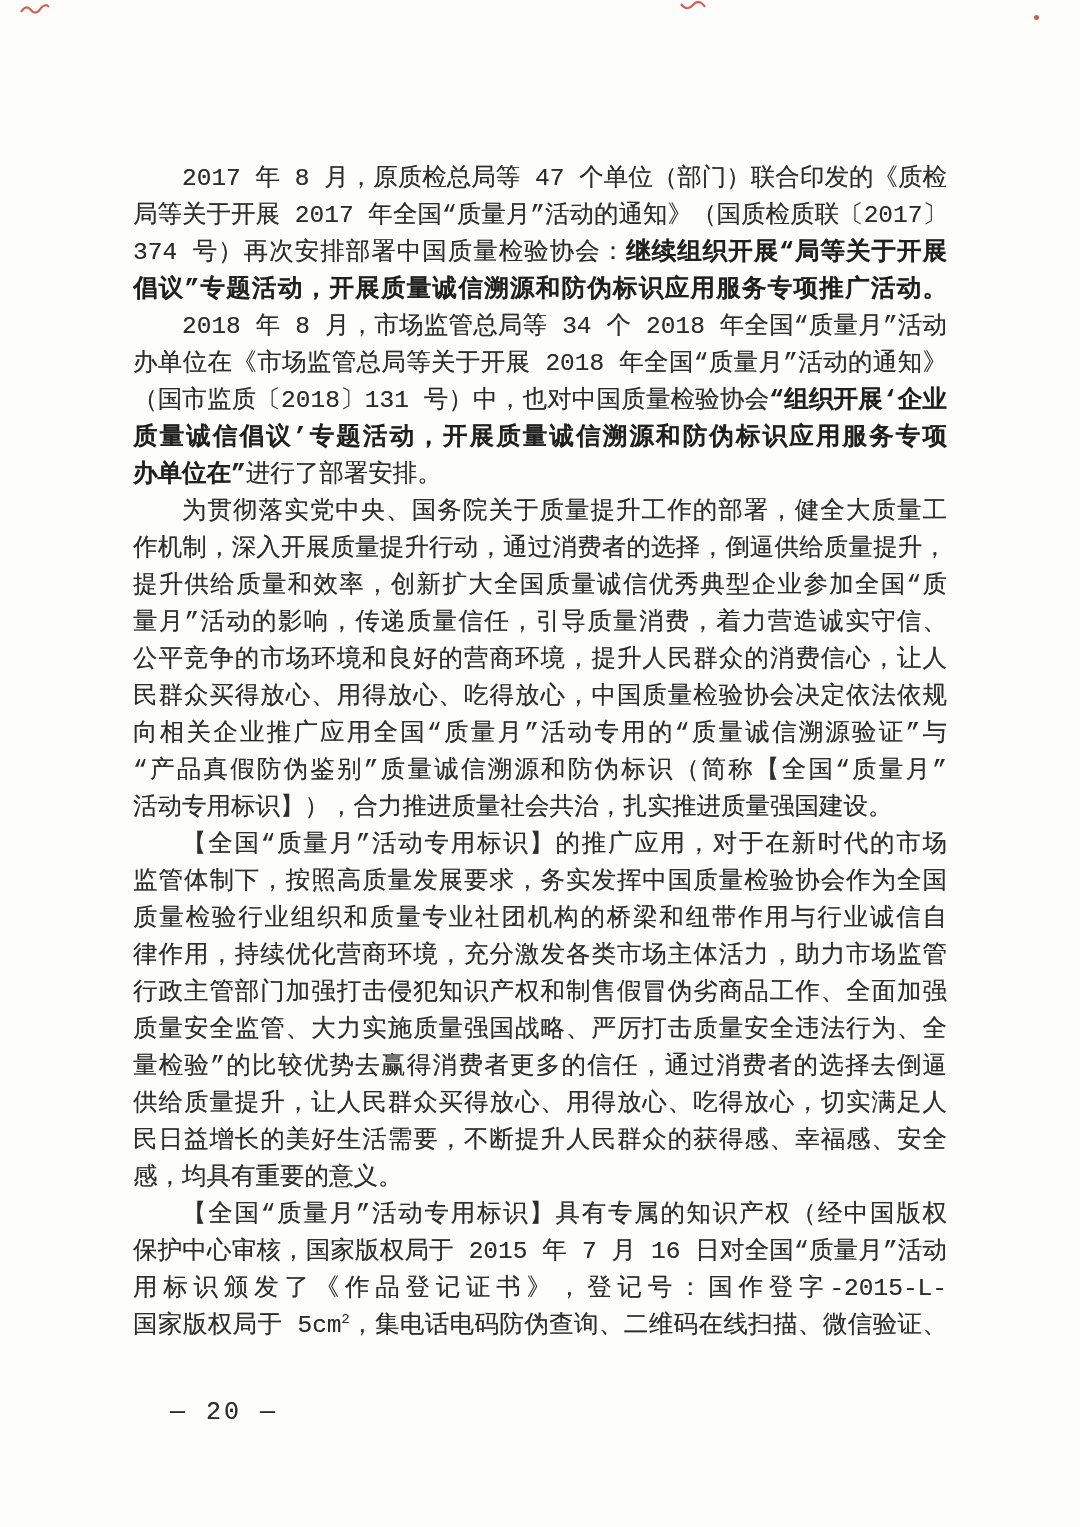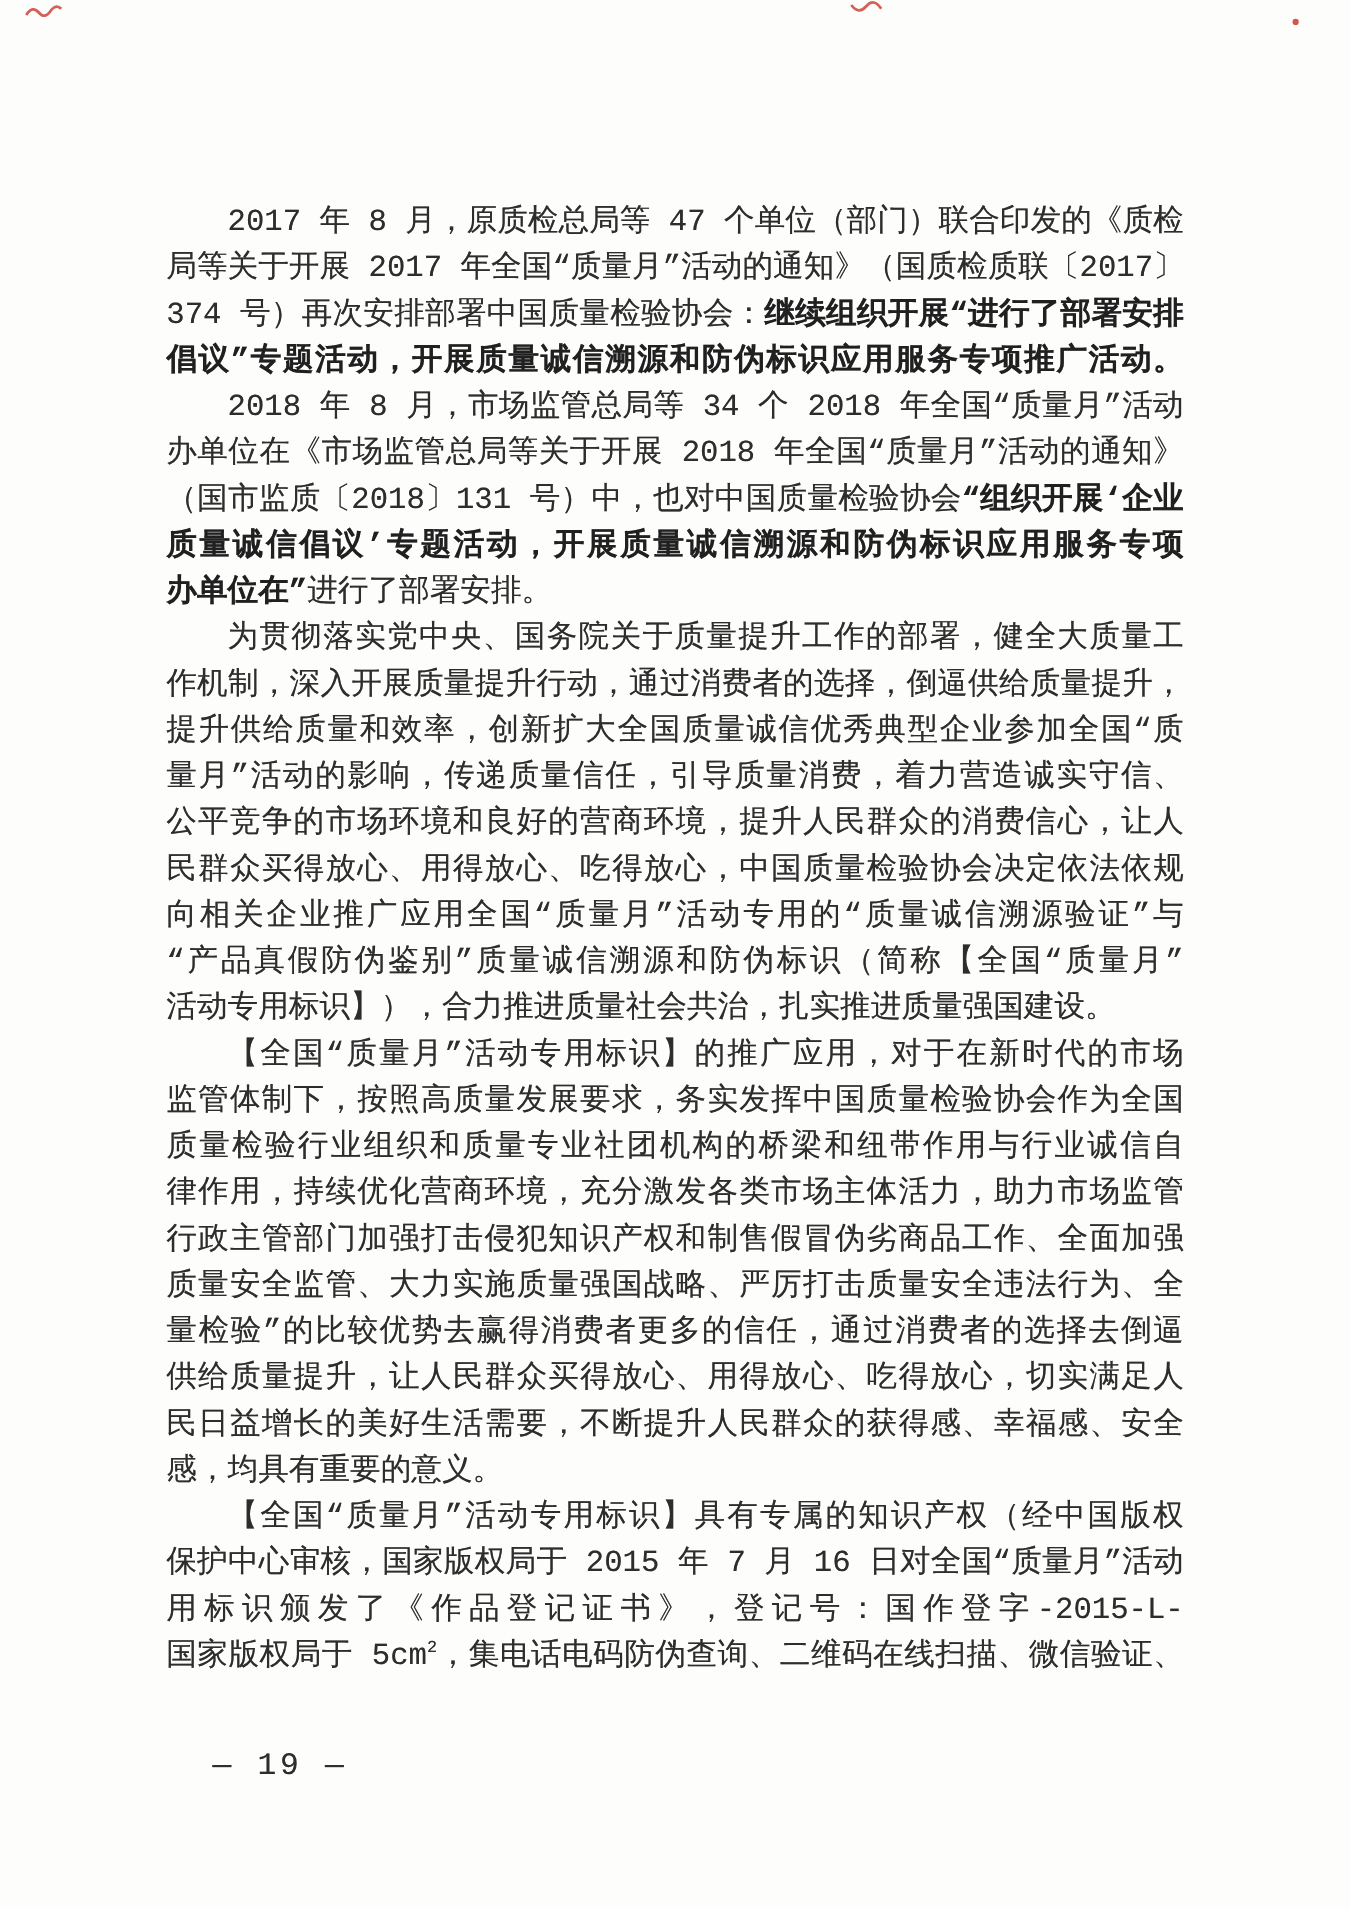--- a/index.html
+++ b/index.html
@@ -53,21 +53,21 @@
     <svg width="26" height="14" viewBox="0 0 26 14">
       <path d="M1 4 Q7 12 13 5 Q19 -2 25 7" fill="none" stroke="#c9382c" stroke-width="2.2" opacity="0.8"></path>
     </svg>
   </span>
   <span class="artifact a-dot"></span>
 
   <main class="content">
       <div class="para">
         <div class="line indent"><span class="">2017 年 8 月，原质检总局等 47 个单位（部门）联合印发的《质检总</span></div>
         <div class="line"><span class="">局等关于开展 2017 年全国“质量月”活动的通知》（国质检质联〔2017〕</span></div>
-        <div class="line"><span class="">374 号）再次安排部署中国质量检验协会：</span><span class="seg-b">继续组织开展“进行了部署安排</span></div>
+        <div class="line"><span class="">374 号）再次安排部署中国质量检验协会：</span><span class="seg-b">继续组织开展“局等关于开展</span></div>
         <div class="line"><span class="seg-b">倡议”专题活动，开展质量诚信溯源和防伪标识应用服务专项推广活动。</span></div>
       </div>
       <div class="para">
         <div class="line indent"><span class="">2018 年 8 月，市场监管总局等 34 个 2018 年全国“质量月”活动主</span></div>
         <div class="line"><span class="">办单位在《市场监管总局等关于开展 2018 年全国“质量月”活动的通知》</span></div>
         <div class="line"><span class="">（国市监质〔2018〕131 号）中，也对中国质量检验协会</span><span class="seg-b">“组织开展‘企业</span></div>
         <div class="line"><span class="seg-b">质量诚信倡议’专题活动，开展质量诚信溯源和防伪标识应用服务专项</span></div>
         <div class="line end"><span class="seg-b">办单位在”</span><span class="">进行了部署安排。</span></div>
       </div>
       <div class="para">
@@ -94,14 +94,14 @@
         <div class="line end"><span class="">感，均具有重要的意义。</span></div>
       </div>
       <div class="para">
         <div class="line indent"><span class="">【全国“质量月”活动专用标识】具有专属的知识产权（经中国版权</span></div>
         <div class="line"><span class="">保护中心审核，国家版权局于 2015 年 7 月 16 日对全国“质量月”活动专</span></div>
         <div class="line"><span class="">用标识颁发了《作品登记证书》，登记号：国作登字-2015-L-00188457），</span></div>
         <div class="line"><span class="">国家版权局于 5cm</span><span class="sup">2</span><span class="">，集电话电码防伪查询、二维码在线扫描、微信验证、网</span></div>
       </div>
     </main>
 
-  <div class="footer">— 19 —</div>
+  <div class="footer">— 20 —</div>
 </div>
 
 </body></html>

